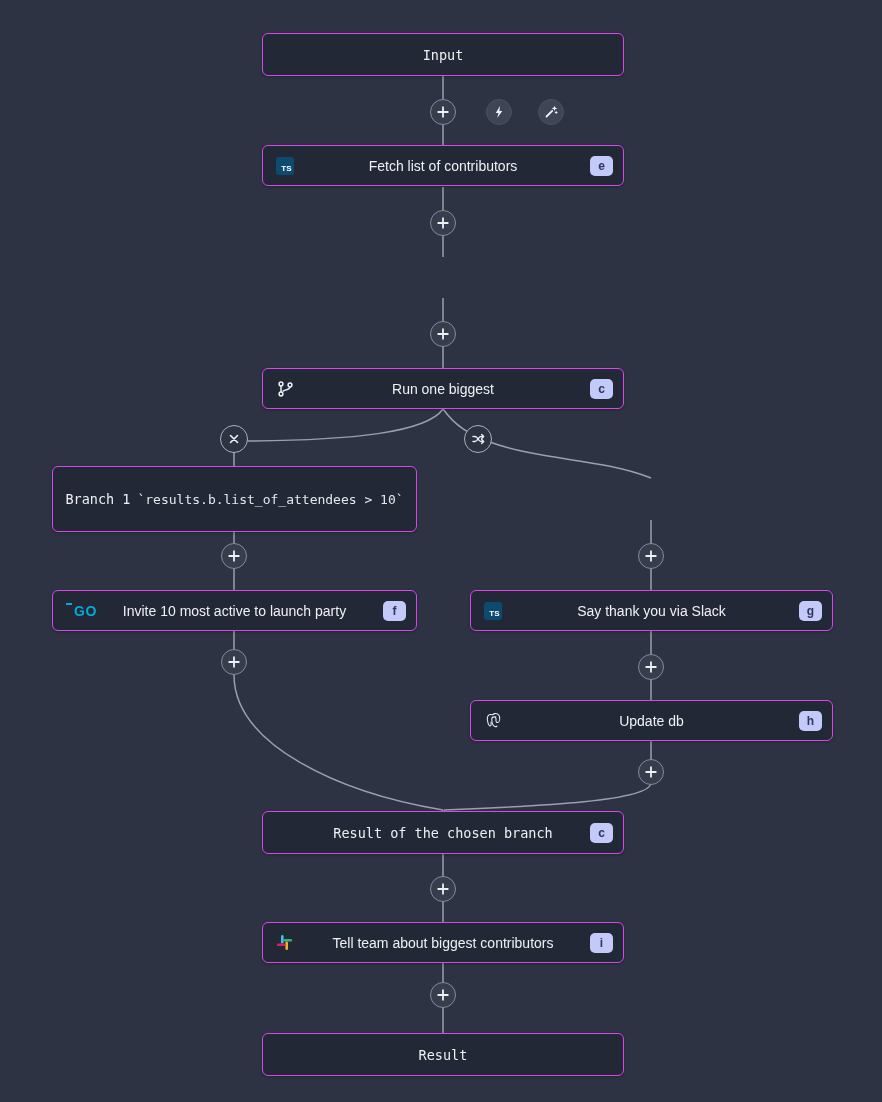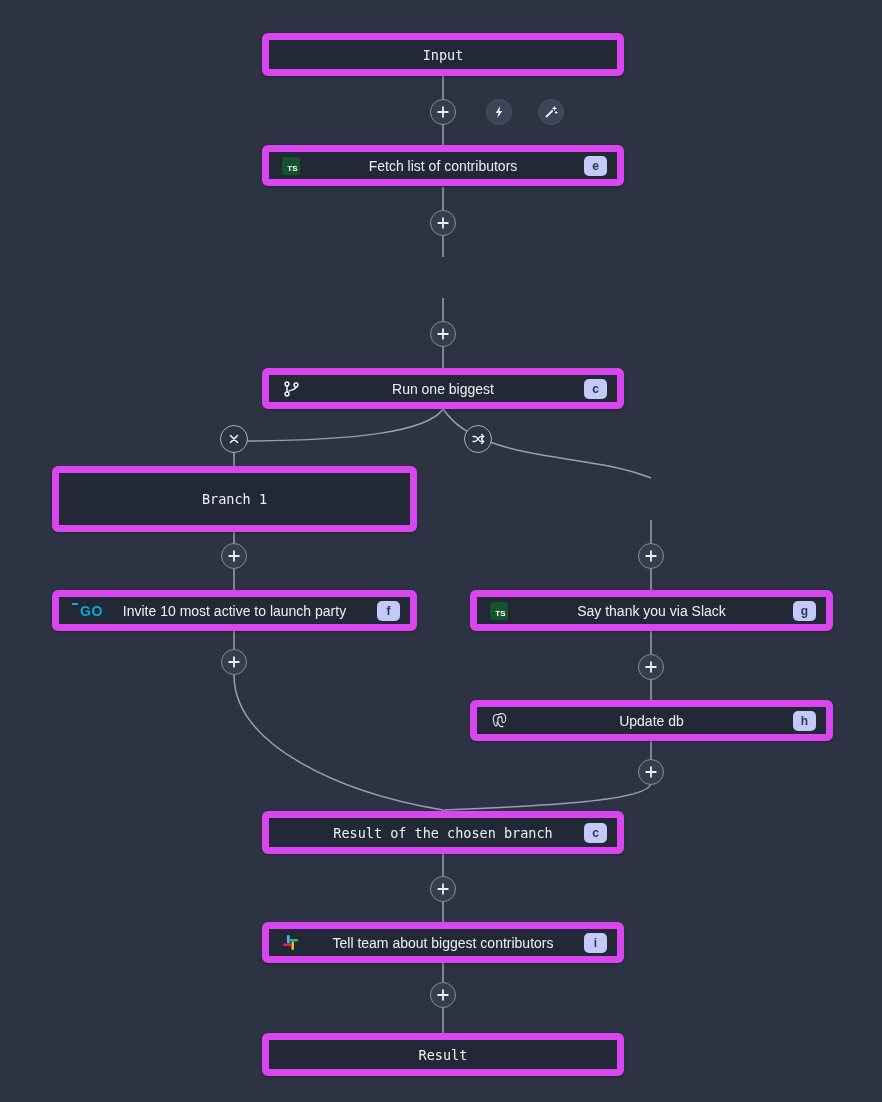--- a/index.html
+++ b/index.html
@@ -1,40 +1,40 @@
 <!DOCTYPE html>
 <html><head>
 <meta charset="utf-8">
 <style>
   html,body{margin:0;padding:0;background:#2d3342;}
   body{width:882px;height:1102px;font-family:"Liberation Sans","DejaVu Sans",sans-serif;}
   .canvas{position:relative;width:882px;height:1102px;overflow:hidden;}
   .edges{position:absolute;left:0;top:0;pointer-events:none;}
 
-  .node{position:absolute;background:#232836;border:7px solid #d946ef;border-radius:6px;
+  .node{position:absolute;background:#232836;border:1px solid #d946ef;border-radius:6px;
         box-sizing:border-box;display:flex;align-items:center;justify-content:center;
         box-shadow:0 1px 3px rgba(0,0,0,.28);cursor:pointer;}
   .node .title{color:#eef0f4;font-size:14px;white-space:nowrap;}
   .node.mono .title{font-family:"DejaVu Sans Mono","Liberation Mono",monospace;font-size:13.5px;}
   .node.branch-head{flex-direction:row;gap:7px;}
   .cond{font-family:"DejaVu Sans Mono","Liberation Mono",monospace;font-size:13px;color:#e4e7ee;white-space:nowrap;}
 
   .icon-left{position:absolute;left:13px;display:flex;align-items:center;}
   .badge{position:absolute;right:10px;min-width:23px;height:20px;border-radius:5px;
          background:#c3caf9;color:#2f3659;font-weight:bold;font-size:12px;
          display:flex;align-items:center;justify-content:center;padding:0 5px;box-sizing:border-box;
          font-family:"Liberation Sans",sans-serif;}
 
   .circle-btn{position:absolute;width:26px;height:26px;border-radius:50%;background:#373d4c;
               border:1px solid #848b9a;display:flex;align-items:center;justify-content:center;
               padding:0;cursor:pointer;box-sizing:border-box;}
   .circle-btn.filled{background:#3f4556;border-color:#4a5162;}
   .circle-btn.ring{width:28px;height:28px;background:#2d3342;border:1.5px solid #a9afbb;}
 
-  .ts-ic{width:18px;height:18px;border-radius:3px;background:#14532d;color:#fff;font-size:8px;
+  .ts-ic{width:18px;height:18px;border-radius:3px;background:#0c4a6e;color:#fff;font-size:8px;
          font-weight:bold;display:flex;align-items:flex-end;justify-content:flex-end;
          padding:2px 2.5px;box-sizing:border-box;line-height:1;
          font-family:"Liberation Sans",sans-serif;}
   .go-ic{color:#00add8;font-weight:bold;font-size:14px;display:flex;gap:2px;
          font-family:"Liberation Sans",sans-serif;letter-spacing:.5px;}
   .go-dash{width:6px;height:2px;background:#00add8;display:inline-block;}
 </style>
 </head>
 <body>
 
@@ -122,20 +122,21 @@
     <svg width="14" height="14" viewBox="0 0 14 14" fill="none" stroke="#eef0f4" stroke-width="1.4" stroke-linecap="round" stroke-linejoin="round">
       <path d="M2 9.5h2c3 0 3-5 6-5h2"></path>
       <path d="M10.7 2.6 12.7 4.5 10.7 6.4"></path>
       <path d="M2 4.5h2c3 0 3 5 6 5h2"></path>
       <path d="M10.7 7.6 12.7 9.5 10.7 11.4"></path>
     </svg>
   </button>
 
   <div class="node mono branch-head" style="left:52px;top:466px;width:365px;height:66px">
     <span class="title">Branch 1</span>
+    <span class="cond">`results.b.list_of_attendees &gt; 10`</span>
   </div>
 
   <button class="circle-btn" style="left:221px;top:543px">
     <svg width="14" height="14" viewBox="0 0 14 14">
       <path d="M7 2.2v9.6M2.2 7h9.6" stroke="#eef0f4" stroke-width="1.8" stroke-linecap="round" fill="none"></path>
     </svg>
   </button>
 
   <div class="node" style="left:52px;top:590px;width:365px;height:41px">
     <span class="icon-left">

